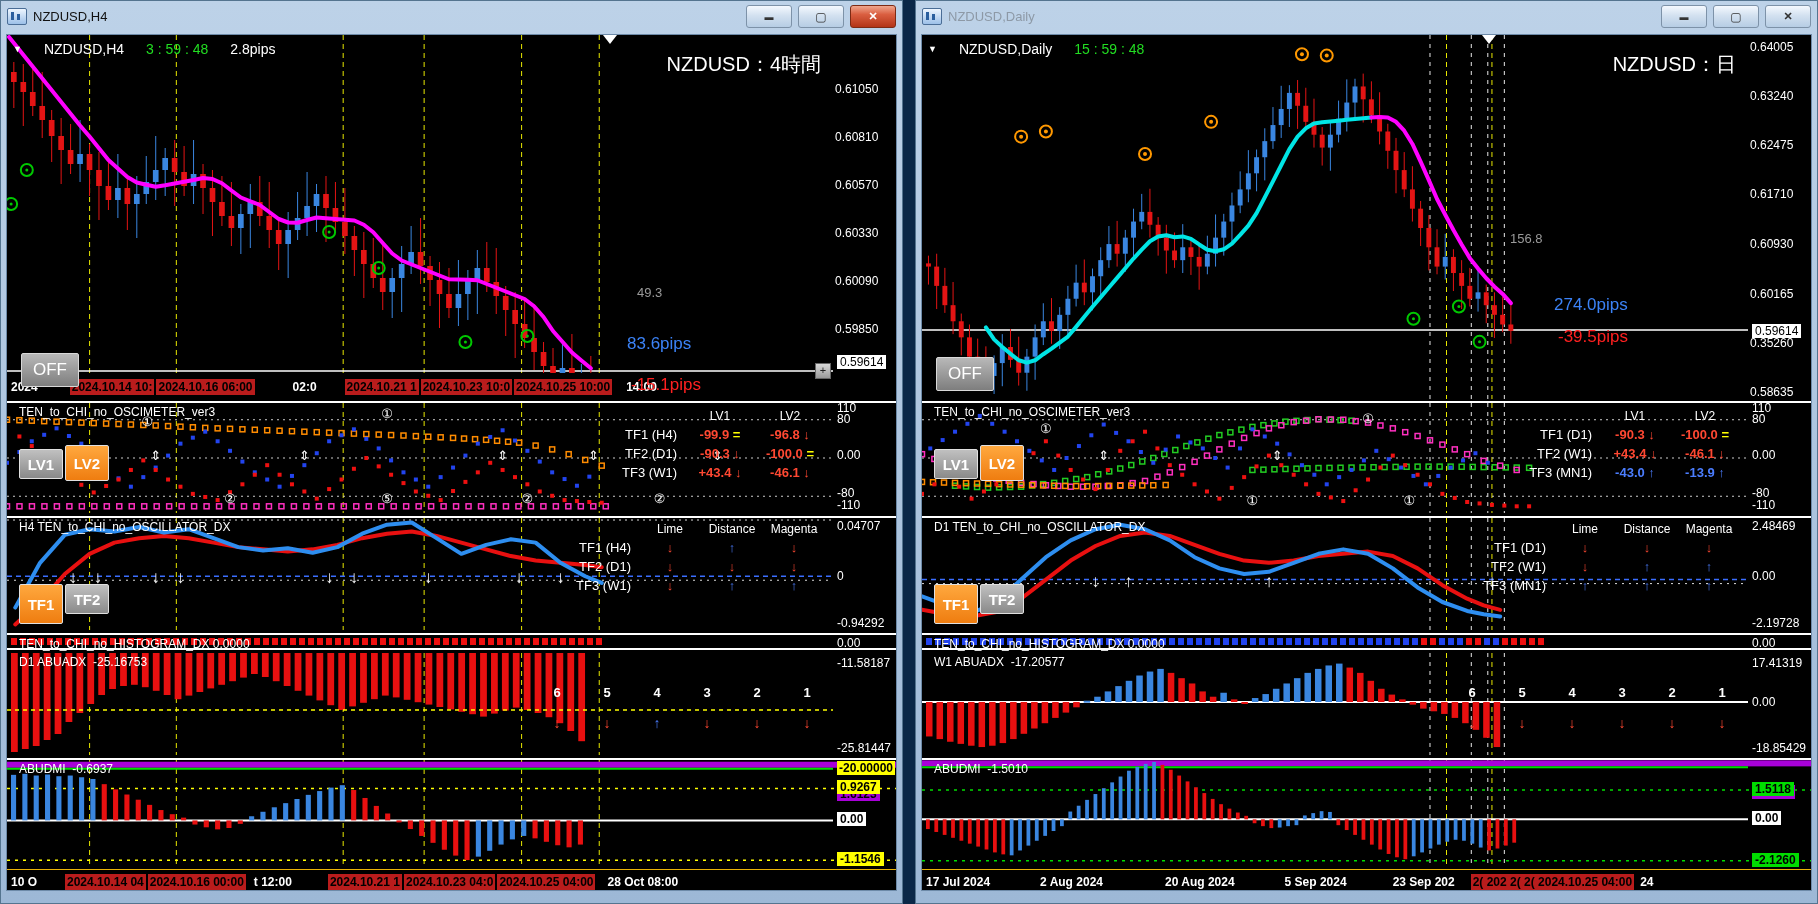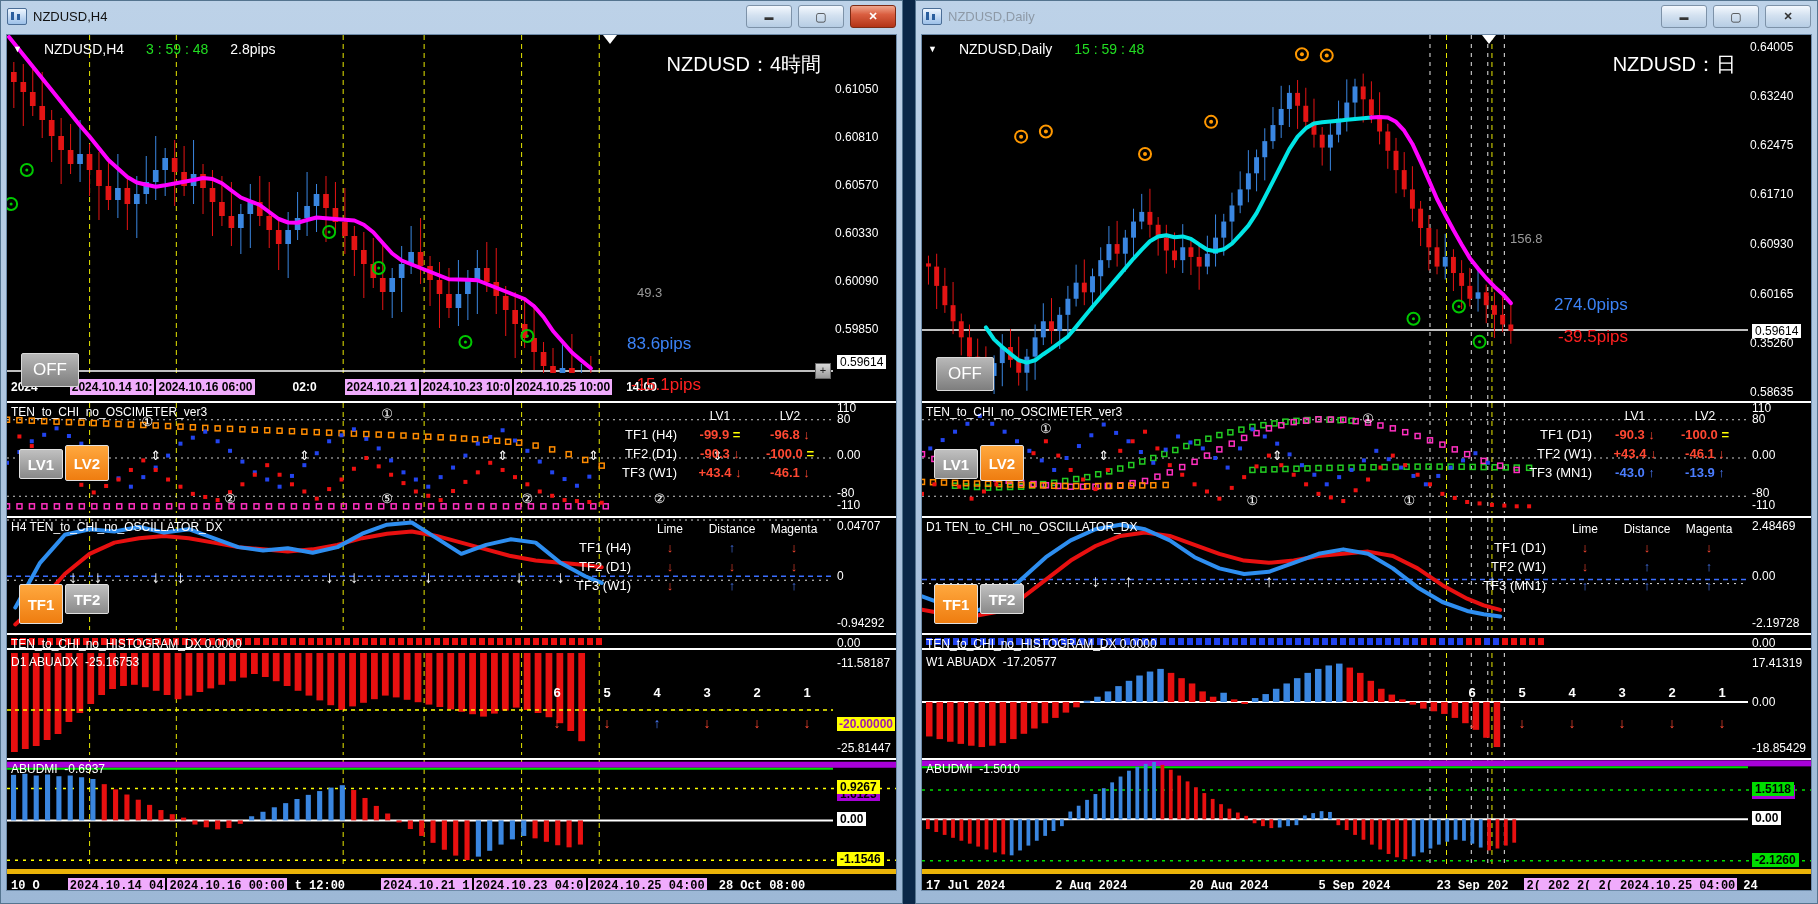--- a/index.html
+++ b/index.html
@@ -20,23 +20,23 @@
   .content{position:absolute;left:5px;right:5px;top:33px;bottom:12px;background:#000;border:1px solid #6d8aa8;overflow:hidden;}
   .panel,.strip{position:absolute;left:0;width:896px;box-sizing:border-box;}
   .p-main{top:0;height:338px;}
   .win-right .p-main{height:364px;}
   .strip-mid{top:340px;height:24px;}
   .p-osci{top:366px;height:112px;border-top:2px solid #fff;}
   .p-oscil{top:481px;height:114px;border-top:2px solid #fff;}
   .p-histo{top:598px;height:17px;border-top:2px solid #fff;border-bottom:2px solid #fff;}
   .p-adx{top:618px;height:104px;}
   .p-dmi{top:723px;height:109px;border-top:2px solid #fff;}
-  .strip-bot{top:834px;height:22px;border-top:5px solid #eab308;font-family:Liberation Mono, monospace;}
+  .strip-bot{top:834px;height:22px;border-top:1px solid #eab308;}
   .plot-svg{position:absolute;left:0;top:0;}
-  .panel-title{position:absolute;left:4px;top:2px;color:#fff;font-size:12px;z-index:4;white-space:pre;}
+  .panel-title{position:absolute;left:12px;top:2px;color:#fff;font-size:12px;z-index:4;white-space:pre;}
   .chart-header{position:absolute;left:6px;top:6px;z-index:5;font-size:14px;color:#fff;display:flex;gap:22px;align-items:center;}
   .hdr-tri{font-size:9px;color:#fff;}
   .hdr-timer{color:#22dd22;}
   .big-label{position:absolute;right:82px;top:16px;color:#fff;font-size:20px;z-index:5;}
   .top-triangle{position:absolute;top:0;width:0;height:0;border-left:7px solid transparent;border-right:7px solid transparent;border-top:9px solid #fff;z-index:5;}
   .price-axis{position:absolute;left:828px;top:0;width:68px;height:100%;}
   .tick{position:absolute;color:#fff;font-size:12px;}
   .current-price{position:absolute;background:#fff;color:#000;font-size:12px;padding:0 3px;z-index:6;}
   .off-btn{position:absolute;left:14px;top:318px;width:58px;height:34px;background:linear-gradient(#b8b8b8,#7e7e7e);color:#fff;font-size:17px;font-family:"Liberation Sans",sans-serif;border:1px solid #d8d8d8;border-radius:2px;z-index:6;}
   .win-right .off-btn{top:322px;}
@@ -44,41 +44,41 @@
   .pips-down{position:absolute;color:#ff2020;font-size:17px;z-index:6;}
   .win-left .pips-up{left:620px;top:299px;}
   .win-left .pips-down{left:624px;top:340px;}
   .win-right .pips-up{left:632px;top:260px;}
   .win-right .pips-down{left:636px;top:292px;}
   .ma-label{position:absolute;color:#9a9a9a;font-size:13px;z-index:5;}
   .win-left .ma-label{left:630px;top:250px;}
   .win-right .ma-label{left:588px;top:196px;}
   .crosshair-btn{position:absolute;left:808px;top:328px;width:14px;height:14px;background:linear-gradient(#d8d8d8,#9a9a9a);border:1px solid #666;color:#222;font-size:11px;line-height:12px;text-align:center;z-index:6;}
   .date-seg{display:inline-block;color:#fff;font-size:12px;font-weight:bold;white-space:pre;padding:1px 2px;}
-  .date-seg.hl{background:#f0abfc;color:#000;}
+  .date-seg.hl{background:#b91c1c;color:#000;}
   .strip-mid,.strip-bot{white-space:nowrap;padding-top:2px;}
   .lv-btn{position:absolute;z-index:6;width:44px;height:30px;font-size:15px;font-weight:bold;color:#fff;border-radius:2px;border:1px solid #e0e0e0;}
   .btn-gray{background:linear-gradient(#c0c0c0,#8a8a8a);}
   .btn-orange{background:linear-gradient(#ffa83e,#ef7d10);}
   .p-osci .lv1{left:12px;top:46px;}
   .p-osci .lv2{left:58px;top:42px;height:36px;}
   .p-oscil .tf1{left:12px;top:66px;height:40px;}
   .p-oscil .tf2{left:58px;top:66px;}
   .ind-table{position:absolute;right:78px;z-index:5;display:grid;row-gap:4px;font-size:13px;color:#fff;}
   .p-osci .ind-table{top:6px;grid-template-columns:88px 70px 70px;}
   .p-oscil .ind-table{top:4px;grid-template-columns:86px 62px 62px 62px;}
   .ind-table .hd{text-align:center;font-size:12px;}
   .ind-table .lbl{text-align:right;padding-right:8px;white-space:pre;}
   .ind-table .cell{text-align:center;font-weight:bold;white-space:pre;}
   .ax{position:absolute;left:830px;color:#fff;font-size:12px;z-index:4;white-space:nowrap;}
   .p-osci .ax1{top:-2px;}.p-osci .ax2{top:9px;}.p-osci .ax3{top:45px;}.p-osci .ax4{top:83px;}.p-osci .ax5{top:95px;}
   .p-oscil .ax-top{top:1px;}.p-oscil .ax-zero{top:51px;}.p-oscil .ax-bot{top:98px;}
   .p-histo .ax-one{top:1px;}
   .p-adx .ax-top{top:3px;}.p-adx .ax-zero{top:42px;}.p-adx .ax-bot{top:88px;}
-  .adx-level-label{position:absolute;left:830px;background:#ffff00;color:#a21caf;font-size:12px;font-weight:bold;padding:0 2px;z-index:5;}
+  .adx-level-label{position:absolute;left:830px;background:#ffff00;color:#000000;font-size:12px;font-weight:bold;padding:0 2px;z-index:5;margin-top:44px;}
   .adx-nums{position:absolute;left:540px;width:270px;top:32px;display:flex;justify-content:space-between;z-index:5;}
   .adx-nums span{color:#fff;font-size:13px;font-weight:bold;width:20px;text-align:center;}
   .adx-arrows{position:absolute;left:540px;width:270px;top:62px;display:flex;justify-content:space-between;z-index:5;}
   .adx-arrows span{font-size:14px;font-weight:bold;width:20px;text-align:center;}
   .dmi-label{position:absolute;left:830px;font-size:12px;font-weight:bold;padding:0 3px;color:#000;z-index:5;}
   .bg-purple{background:#a800d8;margin-top:30px;}
   .bg-yellow{background:#ffff00;}
   .bg-green{background:#00dd00;}
   .bg-white{background:#fff;}
 </style>

